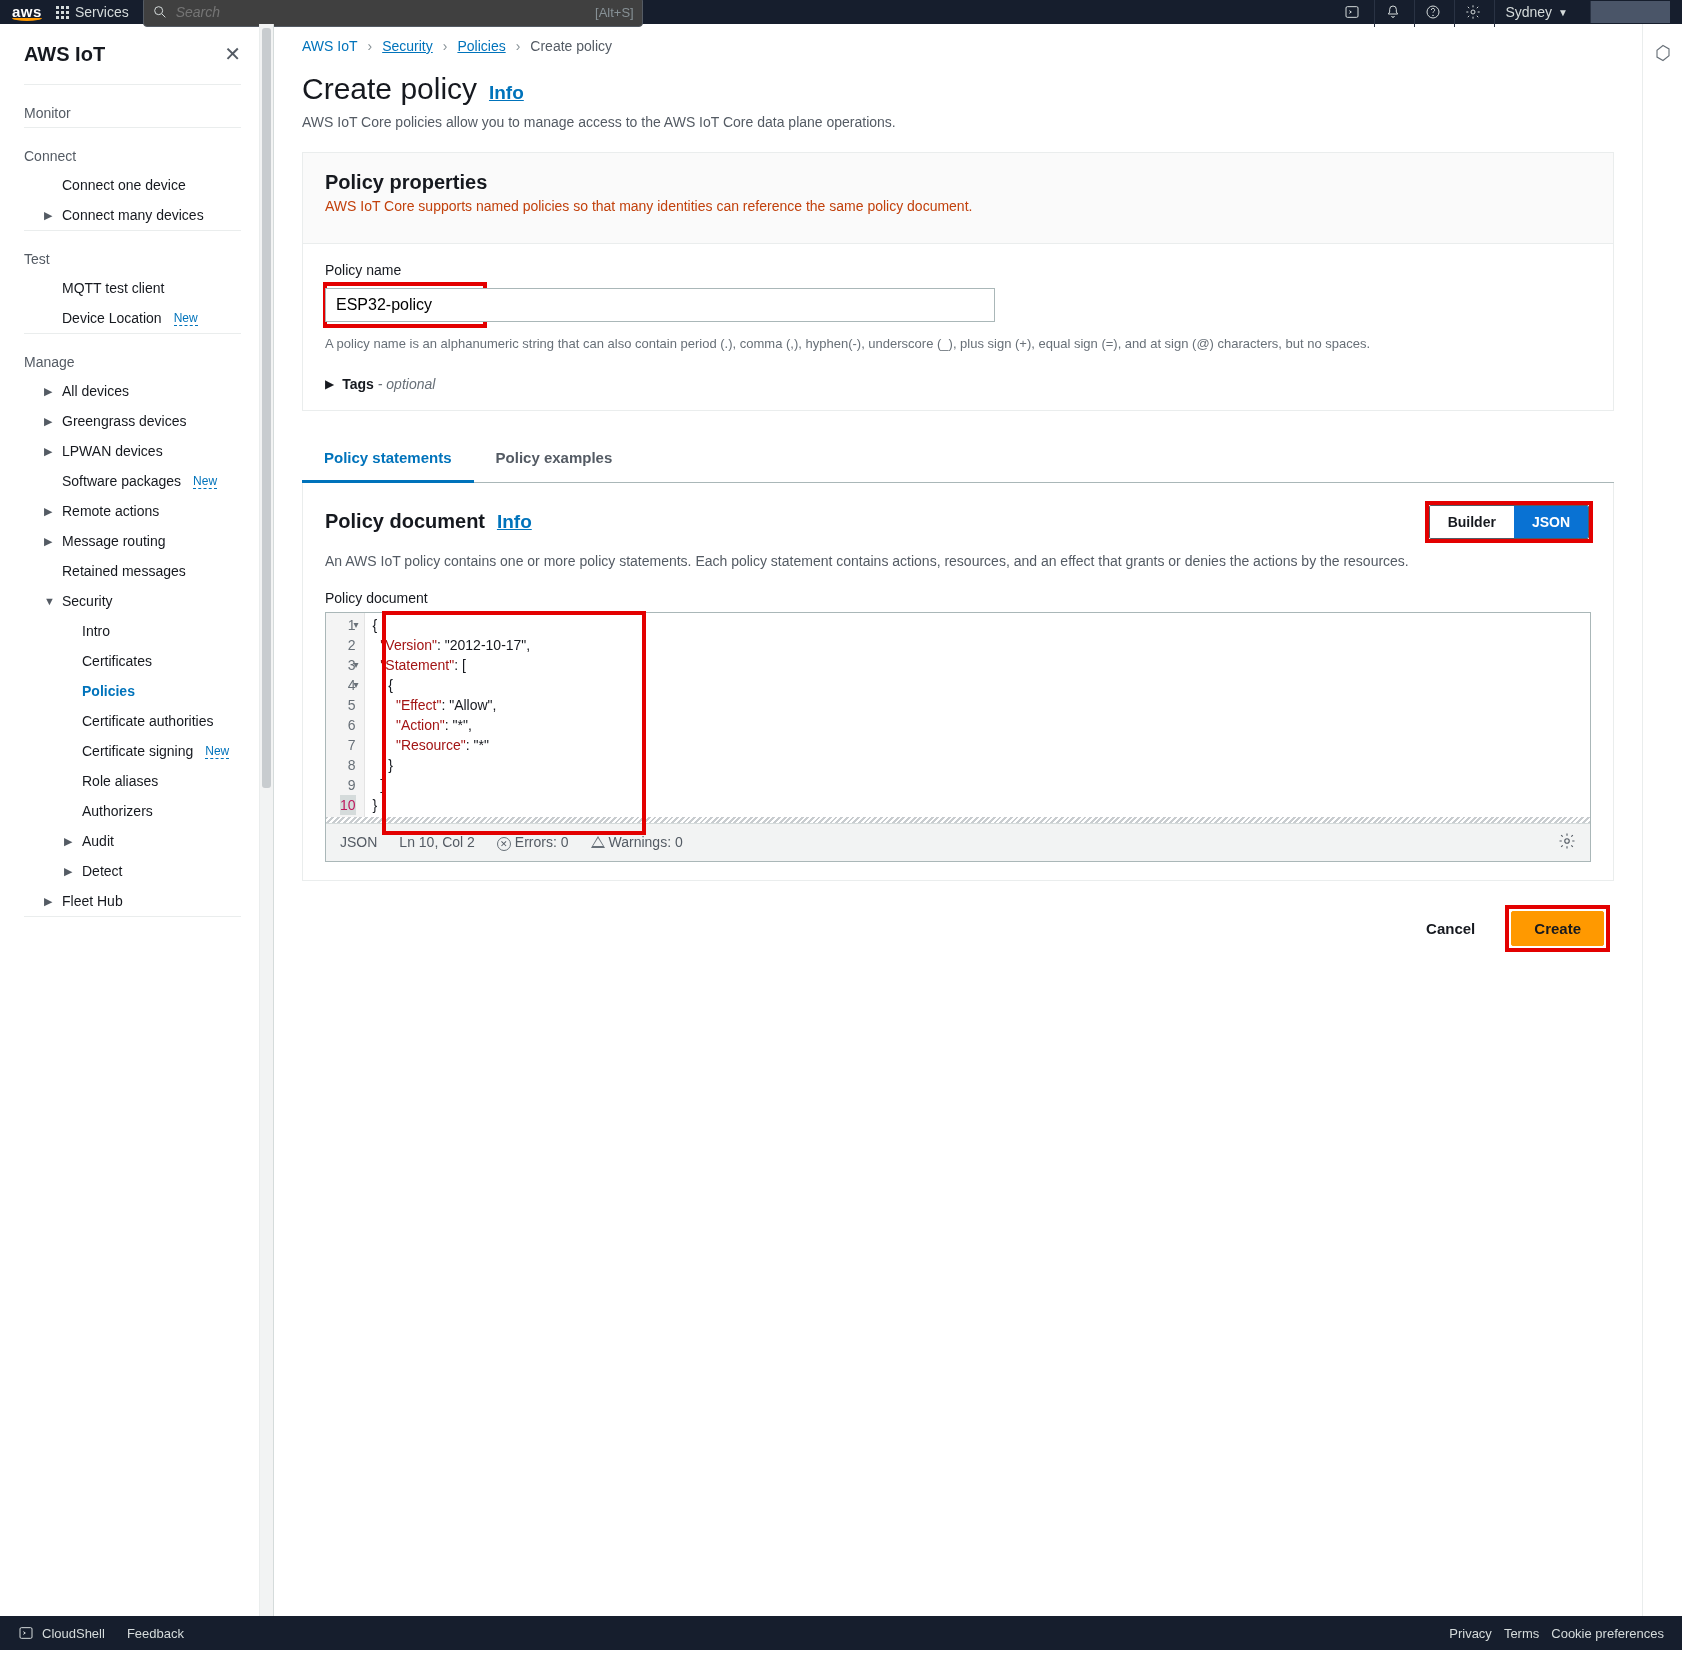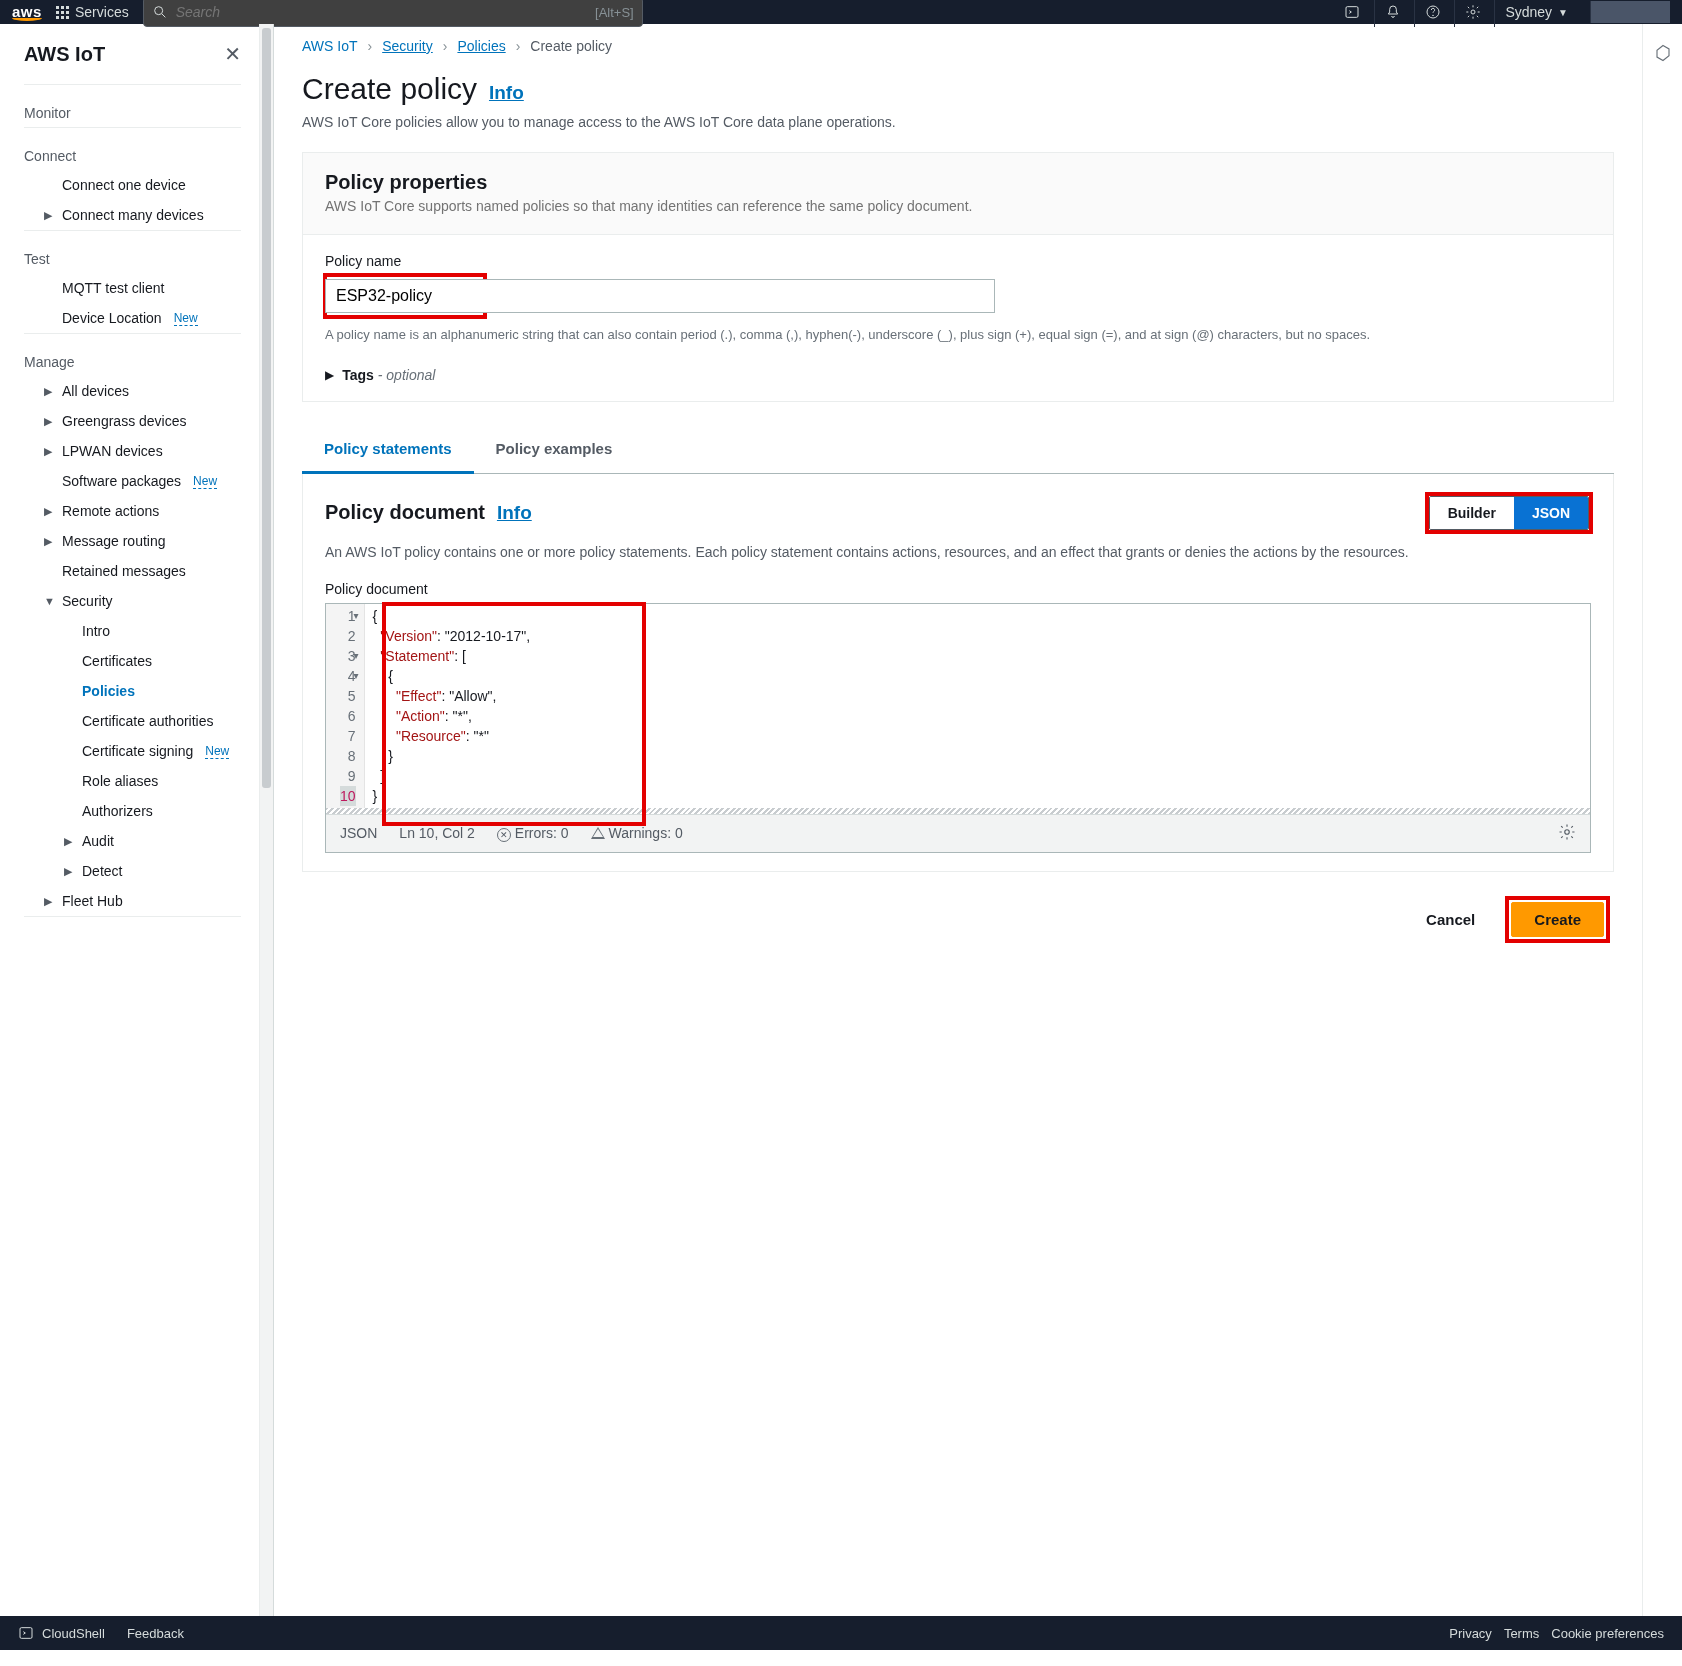--- a/index.html
+++ b/index.html
@@ -45,21 +45,21 @@
 .breadcrumb a { color:#0073bb; text-decoration:none; }
 .breadcrumb a.u { text-decoration:underline; }
 .breadcrumb .sep { color:#879196; }
 h2.page-title { font-size:30px; font-weight:400; display:inline-block; }
 .info-link { color:#0073bb; font-size:19px; margin-left:8px; font-weight:700; cursor:pointer;text-decoration:underline; }
 .page-desc { color:#545b64; margin:8px 0 22px 0; }
 
 .panel { border:1px solid #eaeded; background:#fff; margin-bottom:24px; }
 .panel-head { padding:18px 22px 6px 22px; background:#fafafa; border-bottom:1px solid #eaeded; }
 .panel-head h3 { font-size:20px; font-weight:700; margin-bottom:4px; }
-.panel-head p { color:#737373; font-size:14px; margin-bottom:14px; }
+.panel-head p { color:#c2410c; font-size:14px; margin-bottom:23px; }
 .panel-body { padding:18px 22px; }
 .field-label { font-size:14px; margin-bottom:6px; }
 .text-input { width:100%; height:34px; border:1px solid #aab7b8; padding:0 10px; font-size:16px; }
 .help-text { color:#687078; font-size:13px; margin-top:8px; line-height:1.5; }
 .tags-row { display:flex; align-items:center; gap:8px; margin-top:22px; cursor:pointer; }
 .tags-row .tri { font-size:12px; color:#16191f; }
 .tags-row b { font-weight:700; }
 .tags-row .opt { color:#687078; font-style:italic; }
 
 

